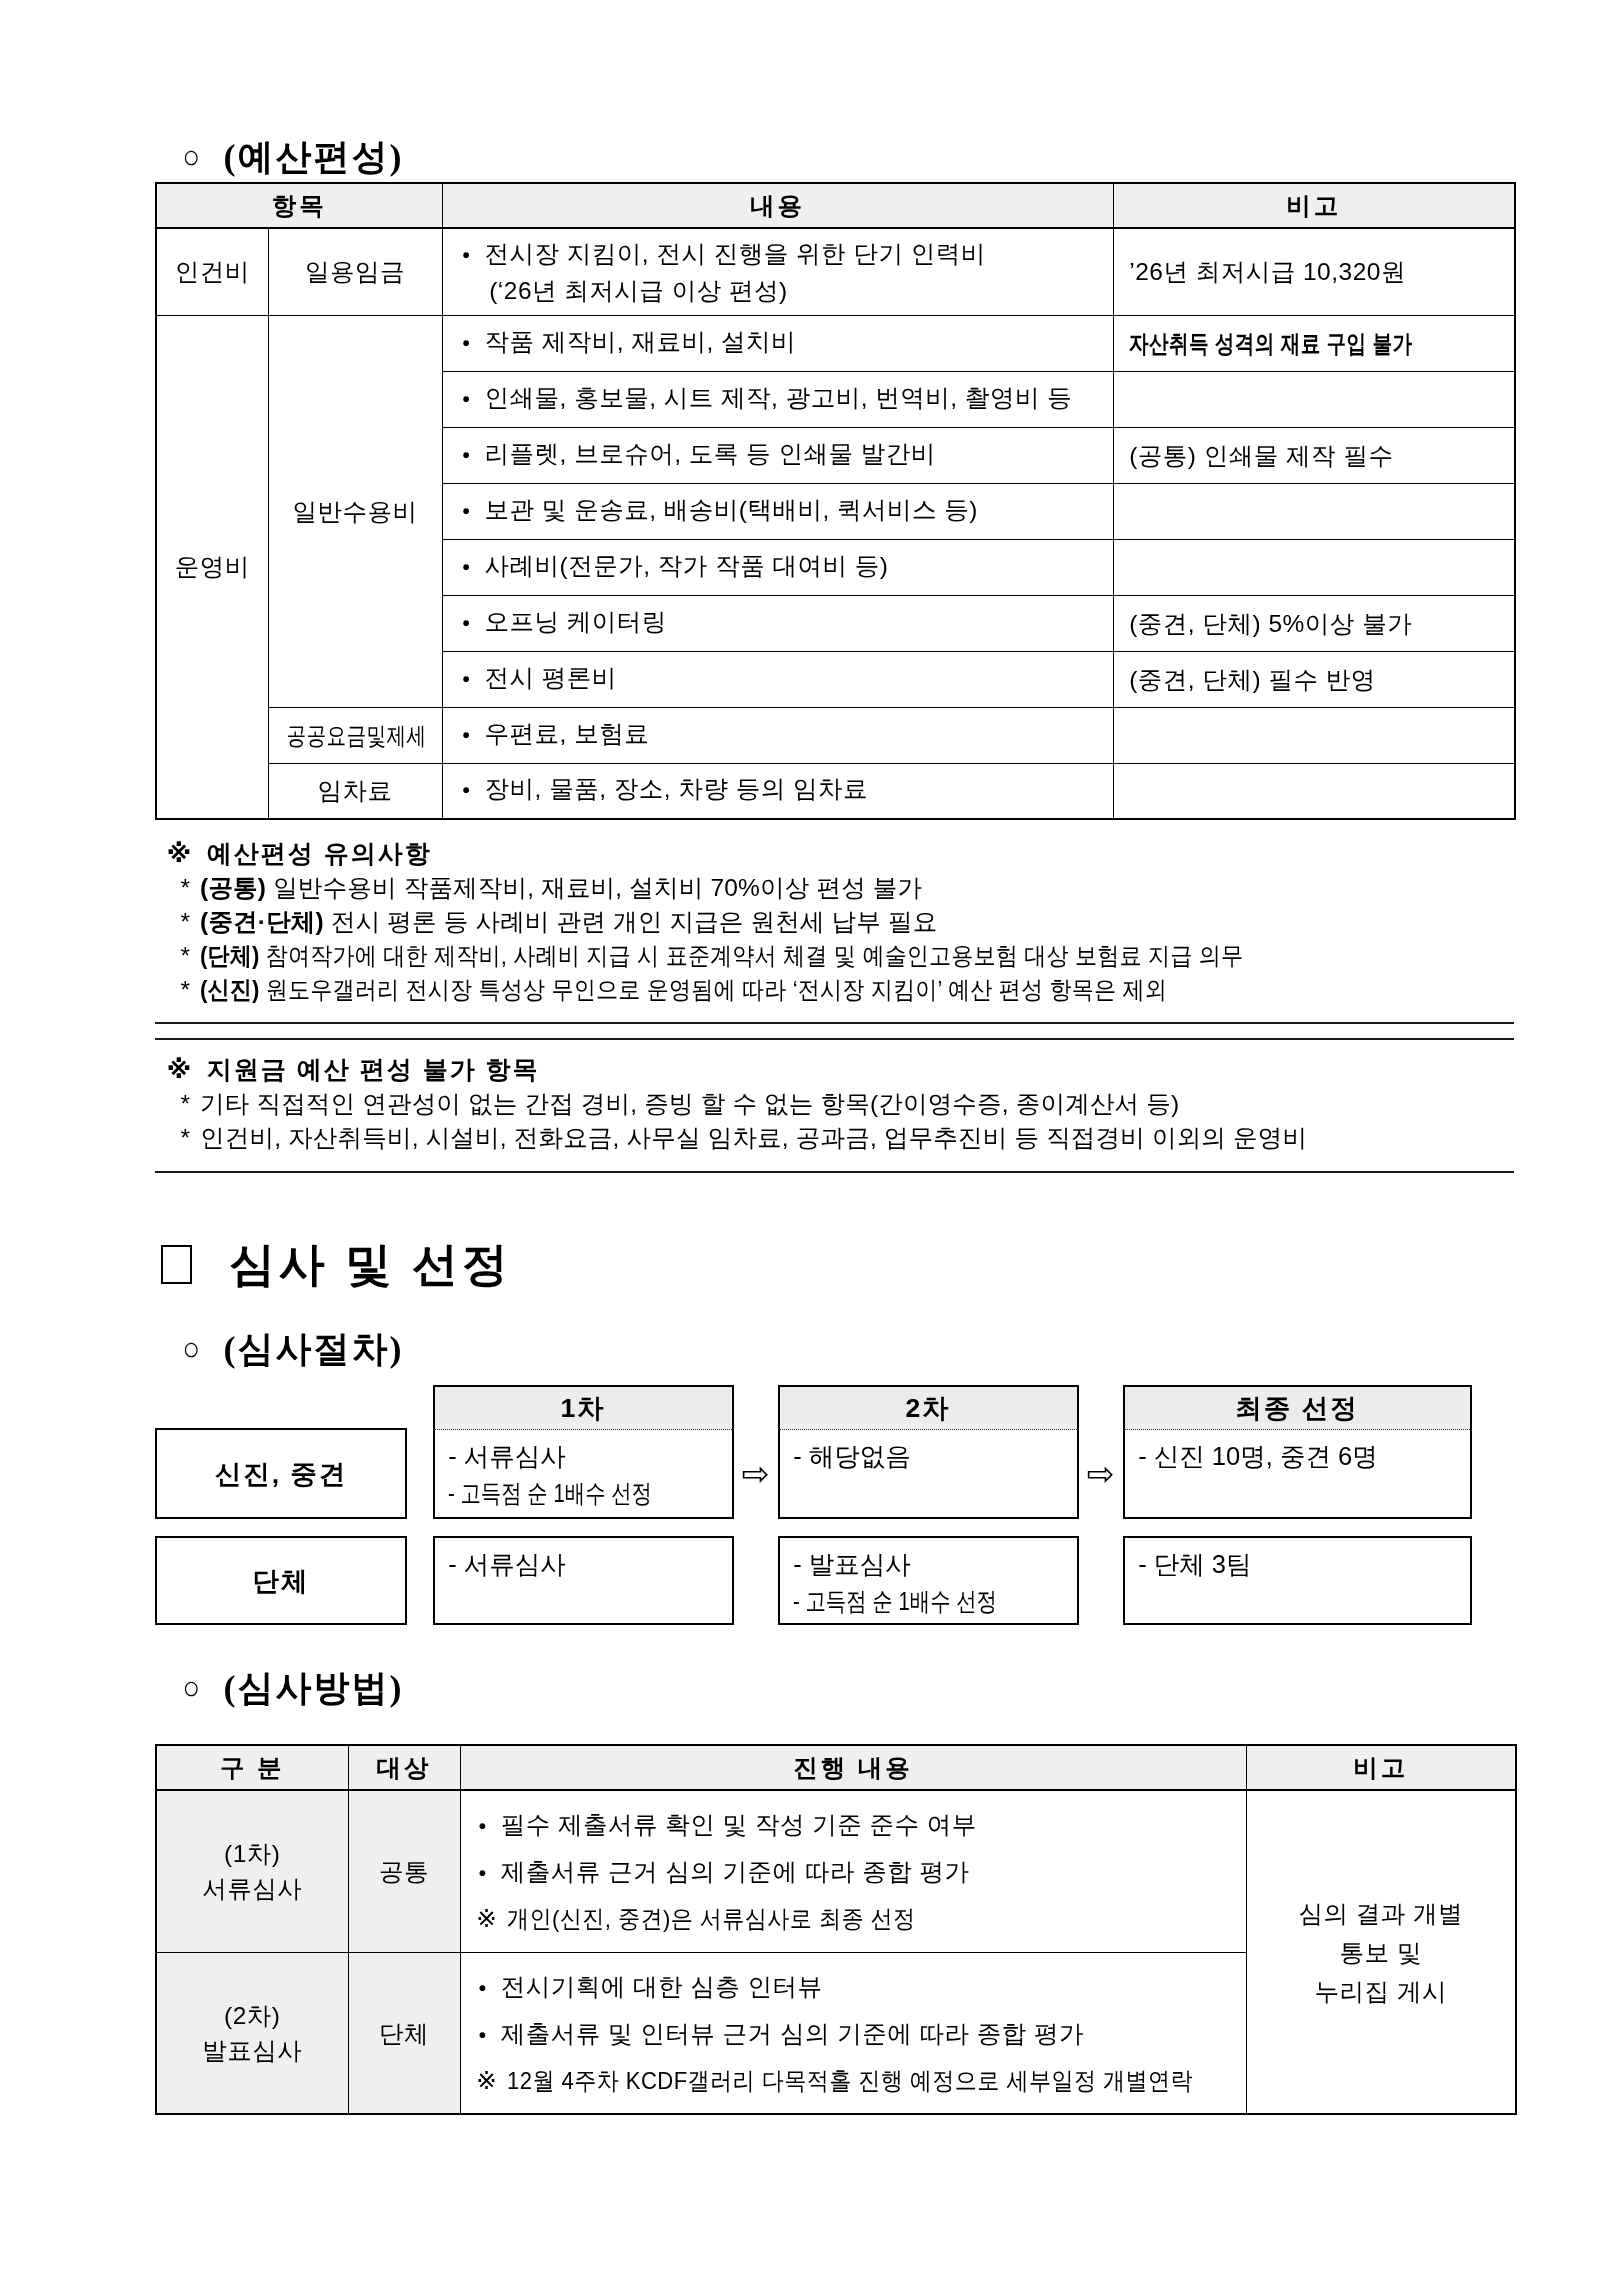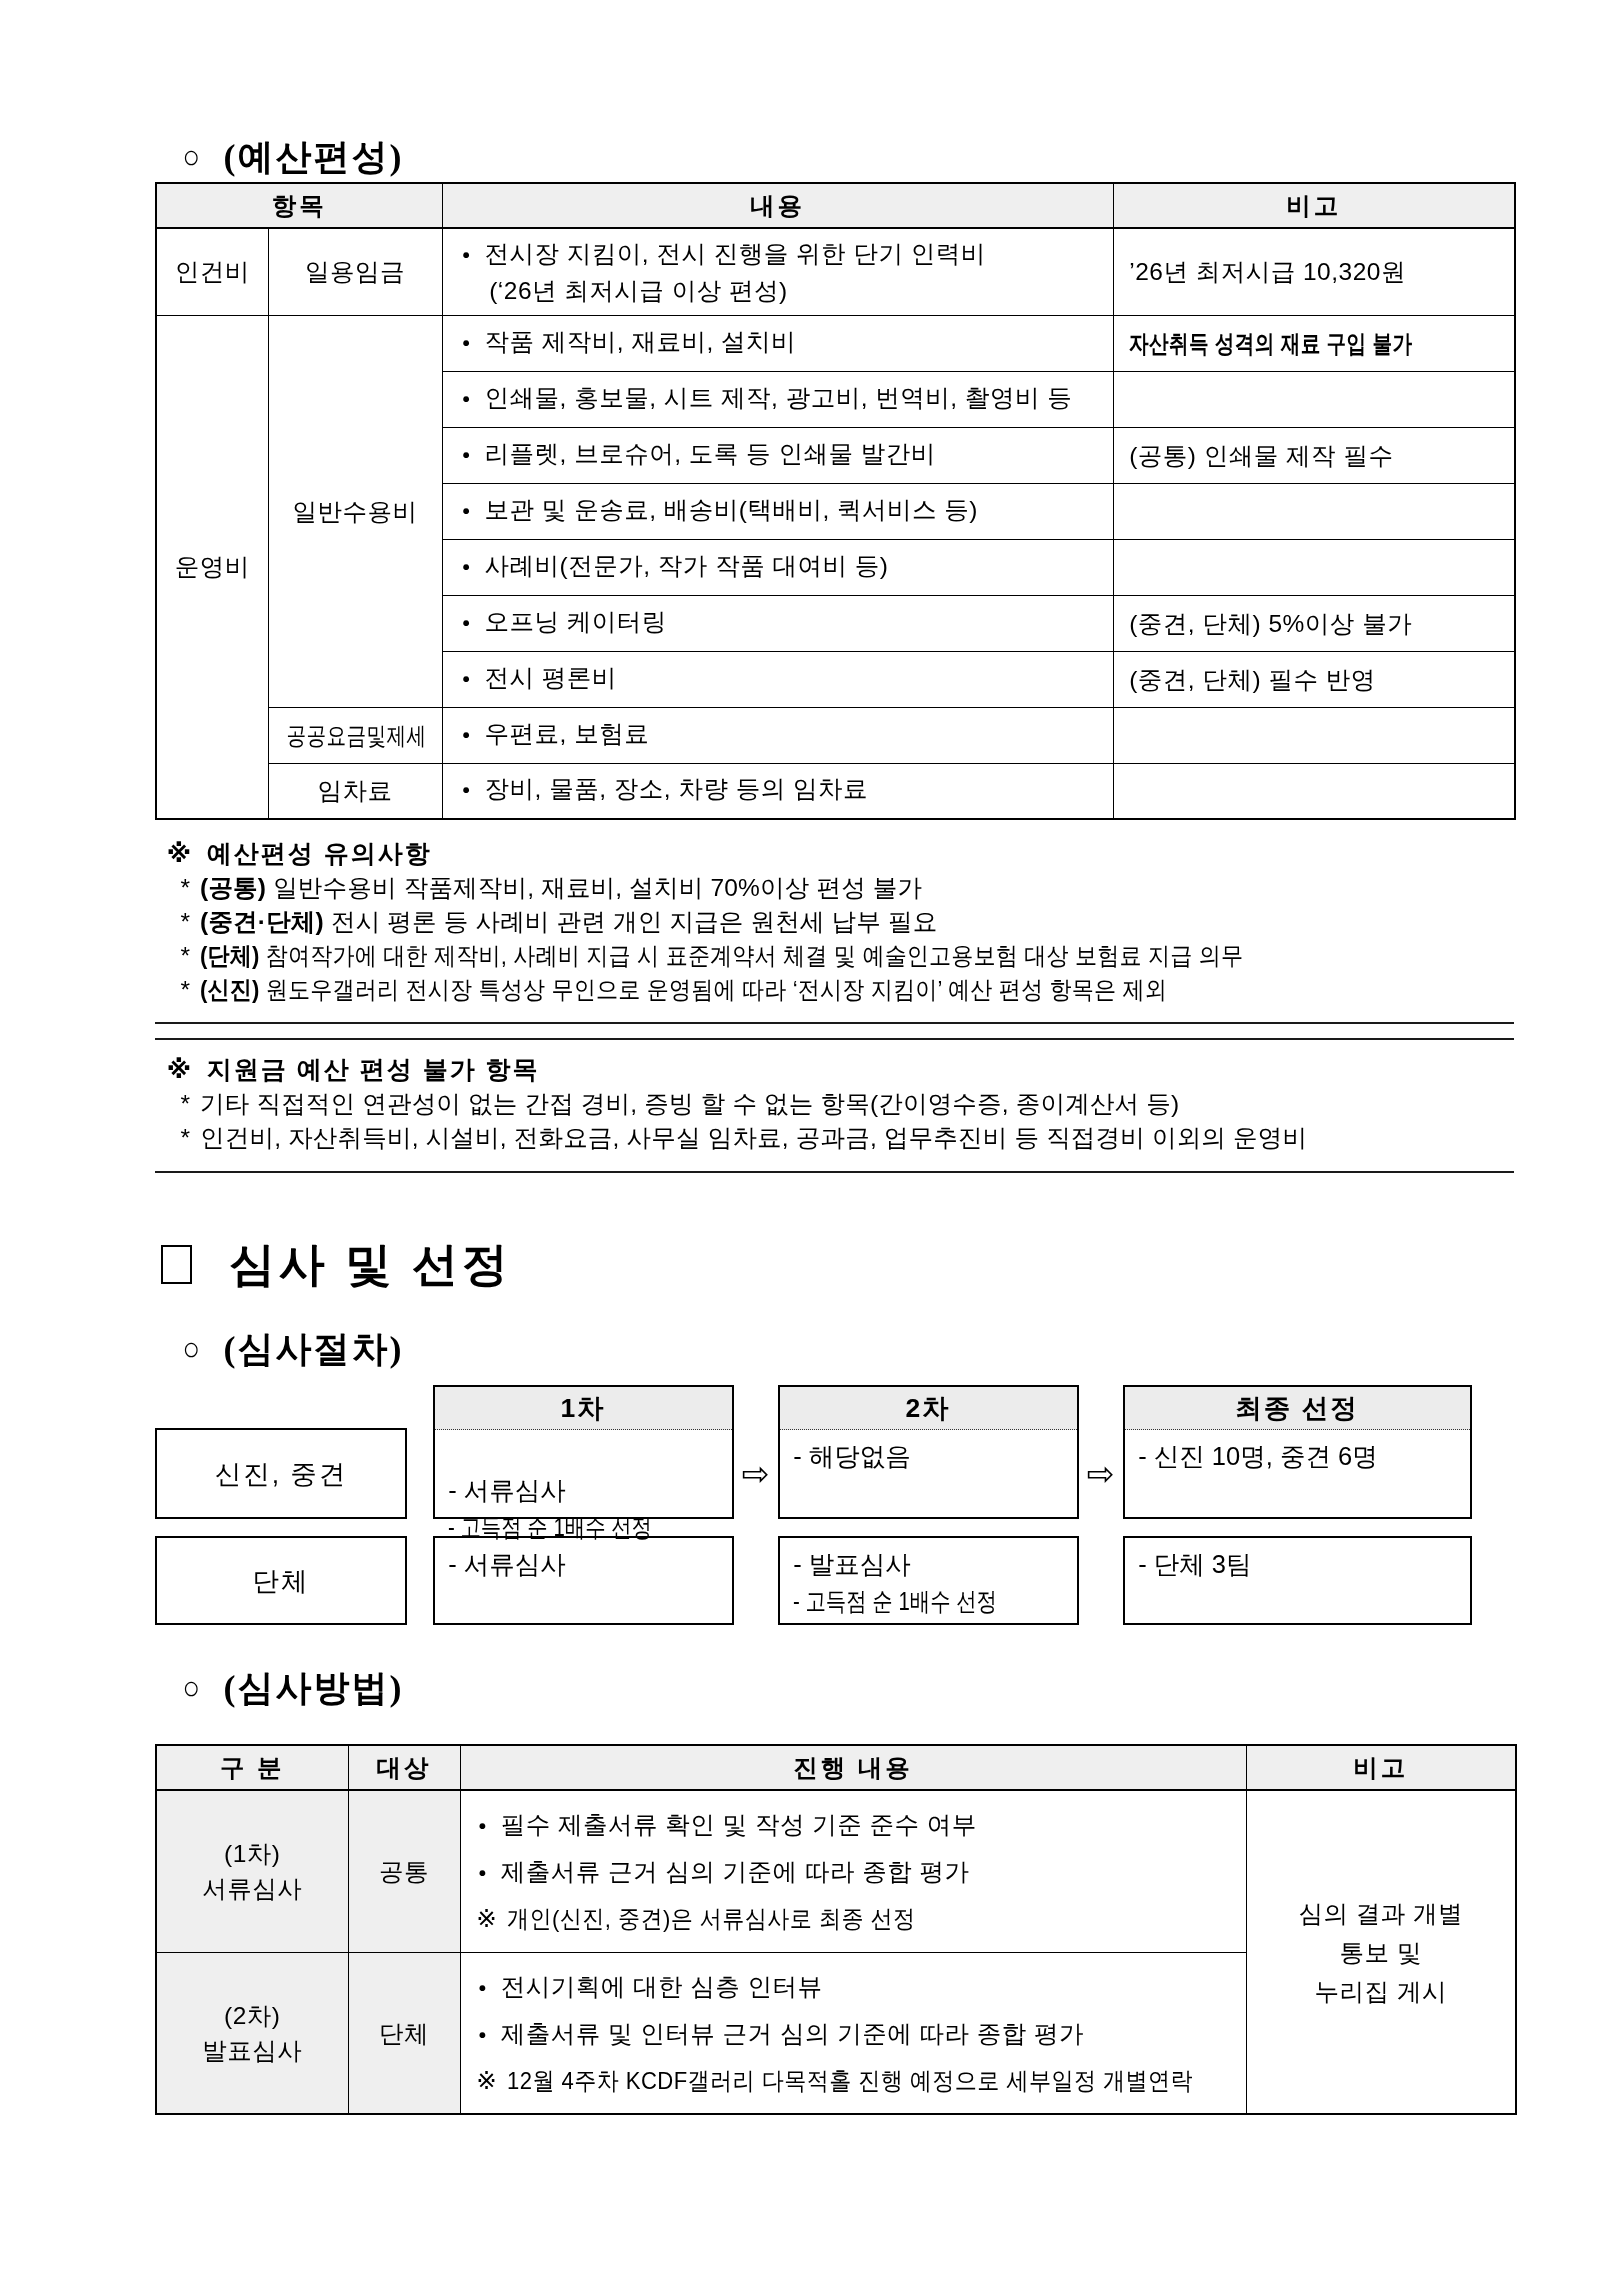--- a/index.html
+++ b/index.html
@@ -81,21 +81,21 @@
   .stage-head {
     height:43px; flex:0 0 43px; background:#ececec;
     border-bottom:1px dotted #333;
     display:flex; align-items:center; justify-content:center;
     font-size:26.5px; font-weight:bold; letter-spacing:2px;
   }
   .stage-body { padding:7.8px 5.9px 3.9px 13.7px; font-size:25.5px; line-height:37px; }
   .label-box {
     grid-row:2; border:2px solid #000;
     display:flex; align-items:center; justify-content:center;
-    font-size:26.5px; font-weight:normal; letter-spacing:2px;
+    font-size:26.5px; font-weight:bold; letter-spacing:2px;
   }
   .row2-box { grid-row:4; border:2px solid #000; padding:7.8px 5.9px 3.9px 13.7px; font-size:25.5px; line-height:37px; }
   .flow-arrow {
     grid-row:2; display:flex; align-items:center; justify-content:center;
     font-size:33px; font-family:"DejaVu Sans",sans-serif;
   }
 
   
   .method-table td.shade { background:#efefef; }
   .mt-division { text-align:center; font-size:24.5px; line-height:35px; }
@@ -268,21 +268,21 @@
   </div>
 
   <div class="sub-heading" style="margin-top:29px;">
     <span class="circle-marker">○</span>
     <span>(심사절차)</span>
   </div>
 
   <div class="flow">
 
     <div class="label-box" style="grid-column:1;">신진, 중견</div>
-    <div class="stage-box" style="grid-column:3;gap:34px;">
+    <div class="stage-box" style="grid-column:3;">
       <div class="stage-head">1차</div>
       <div class="stage-body">
         <div>- 서류심사</div>
         <div><span class="cond">- 고득점 순 1배수 선정</span></div>
       </div>
     </div>
     <div class="flow-arrow" style="grid-column:4;">⇨</div>
     <div class="stage-box" style="grid-column:5;">
       <div class="stage-head">2차</div>
       <div class="stage-body">

